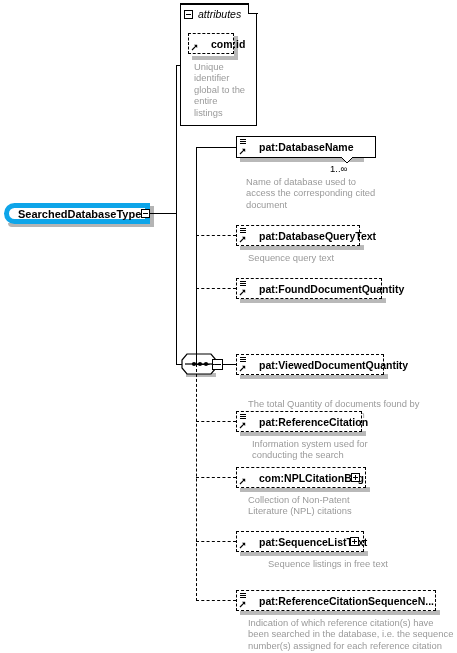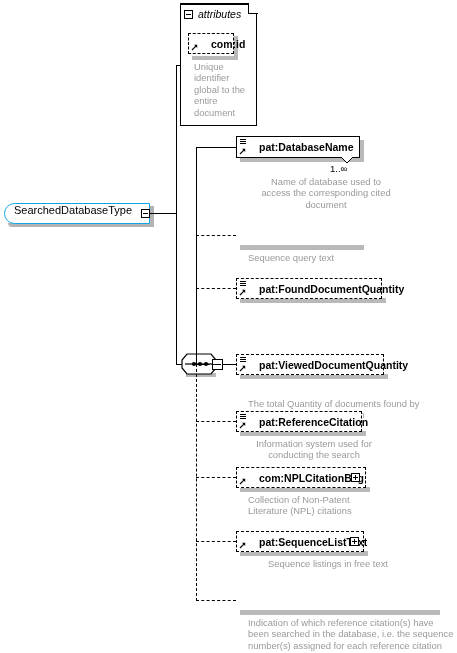--- a/index.html
+++ b/index.html
@@ -16,27 +16,27 @@
   
   .vline-solid{position:absolute;width:1px;background:#000;}
   .hline-solid{position:absolute;height:1px;background:#000;}
   .vline-dash{position:absolute;width:0;border-left:1px dashed #000;}
   .hline-dash{position:absolute;height:0;border-top:1px dashed #000;}
 
   
   .typebox{
     position:absolute;
     box-sizing:border-box;
-    border:1px solid #0ea5e9;
+    border:5px solid #0ea5e9;
     border-top-left-radius:11px;
     border-bottom-left-radius:11px;
     background:#fff;
     display:flex;
     padding-left:9px;
-    font-size:11px;font-weight:normal;color:#000;
+    font-size:11px;font-weight:bold;color:#000;
     letter-spacing:0px;
   }
   .typebox-shadow{
     position:absolute;background:#b4b4b4;
     border-bottom-left-radius:11px;
   }
 
   
   .attrbox{
     position:absolute;box-sizing:border-box;
@@ -116,21 +116,21 @@
   <div class="node-shadow" style="left:234px;top:36px;width:4px;height:24px;"></div>
   <div class="node dashed" style="left:188px;top:33px;width:46px;height:21px;">
 
     <svg class="arrow" viewBox="0 0 7 7" width="7" height="7">
       <path d="M1 6 L5.6 1.4" stroke="#000" stroke-width="1.1" fill="none"></path>
       <path d="M6.2 0.8 L6.2 4.0 L3.0 0.8 Z" fill="#000"></path>
     </svg>
     <span style="font-size:10.5px;">com:id</span>
   </div>
 
-  <div class="desc desc-narrow" style="left:194px;top:61px;width:52px;">Unique identifier global to the entire document</div>
+  <div class="desc desc-narrow" style="left:194px;top:61px;width:52px;">Unique identifier global to the entire listings</div>
 
   <div class="typebox-shadow" style="left:8px;top:223px;width:146px;height:4px;"></div>
   <div class="typebox-shadow" style="left:150px;top:206px;width:4px;height:21px;border-bottom-left-radius:0;"></div>
   <div class="typebox" style="left:4px;top:203px;width:146px;height:21px;">
     <span>SearchedDatabaseType</span>
   </div>
 
   <div class="sqbox" style="left:141px;top:209px;">
     <span class="hbar"></span>
   </div>
@@ -157,41 +157,53 @@
   </div>
 
   <div class="hline-solid" style="left:223px;top:364px;width:13px;"></div>
 
   <div class="vline-solid" style="left:196px;top:147px;height:217px;"></div>
   <div class="hline-solid" style="left:196px;top:147px;width:40px;"></div>
   <div class="vline-dash" style="left:196px;top:364px;height:237px;"></div>
 
   <div class="node-shadow" style="left:240px;top:157px;width:124px;height:5px;"></div>
   <div class="node-shadow" style="left:359px;top:140px;width:5px;height:22px;"></div>
-  <div class="node solid" style="left:236px;top:136px;width:124px;height:22px;">
+  <div class="node solid" style="left:236px;top:136px;width:140px;height:22px;">
     <span class="hamb">
         <i></i>
         <i></i>
         <i></i>
       </span>
     <svg class="arrow" viewBox="0 0 7 7" width="7" height="7">
       <path d="M1 6 L5.6 1.4" stroke="#000" stroke-width="1.1" fill="none"></path>
       <path d="M6.2 0.8 L6.2 4.0 L3.0 0.8 Z" fill="#000"></path>
     </svg>
     <span>pat:DatabaseName</span>
   </div>
 
   <svg class="abs" style="left:340px;top:156px;" width="14" height="9" viewBox="0 0 14 9">
     <path d="M1 1 L7 7 L13 1" fill="#fff" stroke="#000" stroke-width="1"></path>
   </svg>
   <div class="card" style="left:330px;top:163px;">1..∞</div>
-  <div class="desc" style="left:258px;top:176px;width:136px;text-align:center;">Name of database used to access the corresponding cited document</div>
+  <div class="desc" style="left:246px;top:176px;width:136px;">Name of database used to access the corresponding cited document</div>
 
   <div class="hline-dash" style="left:196px;top:235px;width:40px;"></div>
   <div class="node-shadow" style="left:240px;top:245px;width:124px;height:5px;"></div>
+  <div class="node dashed" style="left:236px;top:225px;width:124px;height:21px;">
+    <span class="hamb">
+        <i></i>
+        <i></i>
+        <i></i>
+      </span>
+    <svg class="arrow" viewBox="0 0 7 7" width="7" height="7">
+      <path d="M1 6 L5.6 1.4" stroke="#000" stroke-width="1.1" fill="none"></path>
+      <path d="M6.2 0.8 L6.2 4.0 L3.0 0.8 Z" fill="#000"></path>
+    </svg>
+    <span>pat:DatabaseQueryText</span>
+  </div>
   <div class="desc" style="left:248px;top:252px;width:150px;">Sequence query text</div>
 
   <div class="hline-dash" style="left:196px;top:288px;width:40px;"></div>
   <div class="node-shadow" style="left:240px;top:298px;width:146px;height:5px;"></div>
   <div class="node dashed" style="left:236px;top:278px;width:146px;height:21px;">
     <span class="hamb">
         <i></i>
         <i></i>
         <i></i>
       </span>
@@ -225,21 +237,21 @@
         <i></i>
         <i></i>
         <i></i>
       </span>
     <svg class="arrow" viewBox="0 0 7 7" width="7" height="7">
       <path d="M1 6 L5.6 1.4" stroke="#000" stroke-width="1.1" fill="none"></path>
       <path d="M6.2 0.8 L6.2 4.0 L3.0 0.8 Z" fill="#000"></path>
     </svg>
     <span>pat:ReferenceCitation</span>
   </div>
-  <div class="desc" style="left:244px;top:438px;width:140px;text-align:center;">Information system used for conducting the search</div>
+  <div class="desc" style="left:252px;top:438px;width:140px;">Information system used for conducting the search</div>
 
   <div class="hline-dash" style="left:196px;top:477px;width:40px;"></div>
   <div class="node-shadow" style="left:240px;top:487px;width:130px;height:5px;"></div>
   <div class="node dashed" style="left:236px;top:467px;width:130px;height:21px;">
     <svg class="arrow" viewBox="0 0 7 7" width="7" height="7">
       <path d="M1 6 L5.6 1.4" stroke="#000" stroke-width="1.1" fill="none"></path>
       <path d="M6.2 0.8 L6.2 4.0 L3.0 0.8 Z" fill="#000"></path>
     </svg>
     <span>com:NPLCitationBag</span>
   </div>
@@ -259,15 +271,27 @@
     <span>pat:SequenceListText</span>
   </div>
   <div class="sqbox" style="left:350px;top:537px;">
     <span class="hbar"></span>
       <span class="vbar"></span>
   </div>
   <div class="desc" style="left:248px;top:558px;width:160px;text-align:center;">Sequence listings in free text</div>
 
   <div class="hline-dash" style="left:196px;top:600px;width:40px;"></div>
   <div class="node-shadow" style="left:240px;top:610px;width:200px;height:5px;"></div>
+  <div class="node dashed" style="left:236px;top:590px;width:200px;height:21px;">
+    <span class="hamb">
+        <i></i>
+        <i></i>
+        <i></i>
+      </span>
+    <svg class="arrow" viewBox="0 0 7 7" width="7" height="7">
+      <path d="M1 6 L5.6 1.4" stroke="#000" stroke-width="1.1" fill="none"></path>
+      <path d="M6.2 0.8 L6.2 4.0 L3.0 0.8 Z" fill="#000"></path>
+    </svg>
+    <span>pat:ReferenceCitationSequenceN...</span>
+  </div>
   <div class="desc" style="left:248px;top:617px;width:206px;">Indication of which reference citation(s) have been searched in the database, i.e. the sequence number(s) assigned for each reference citation by pat:ReferenceCitation.</div>
 
 </div>
 
 </body></html>

